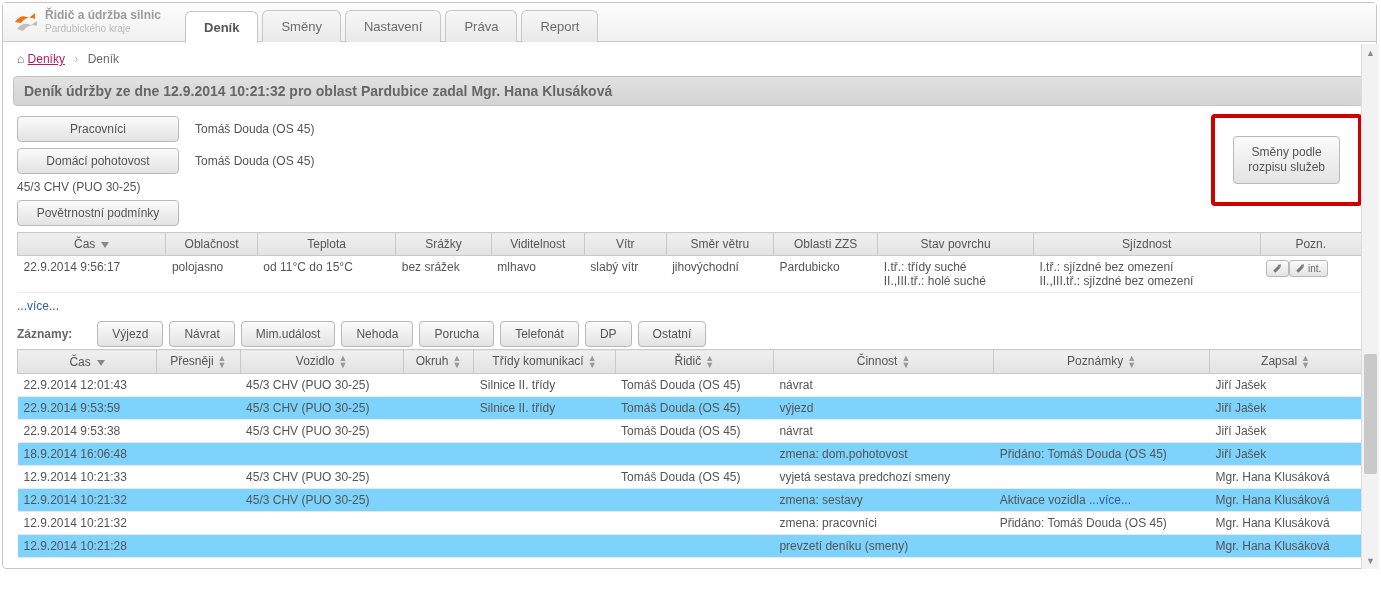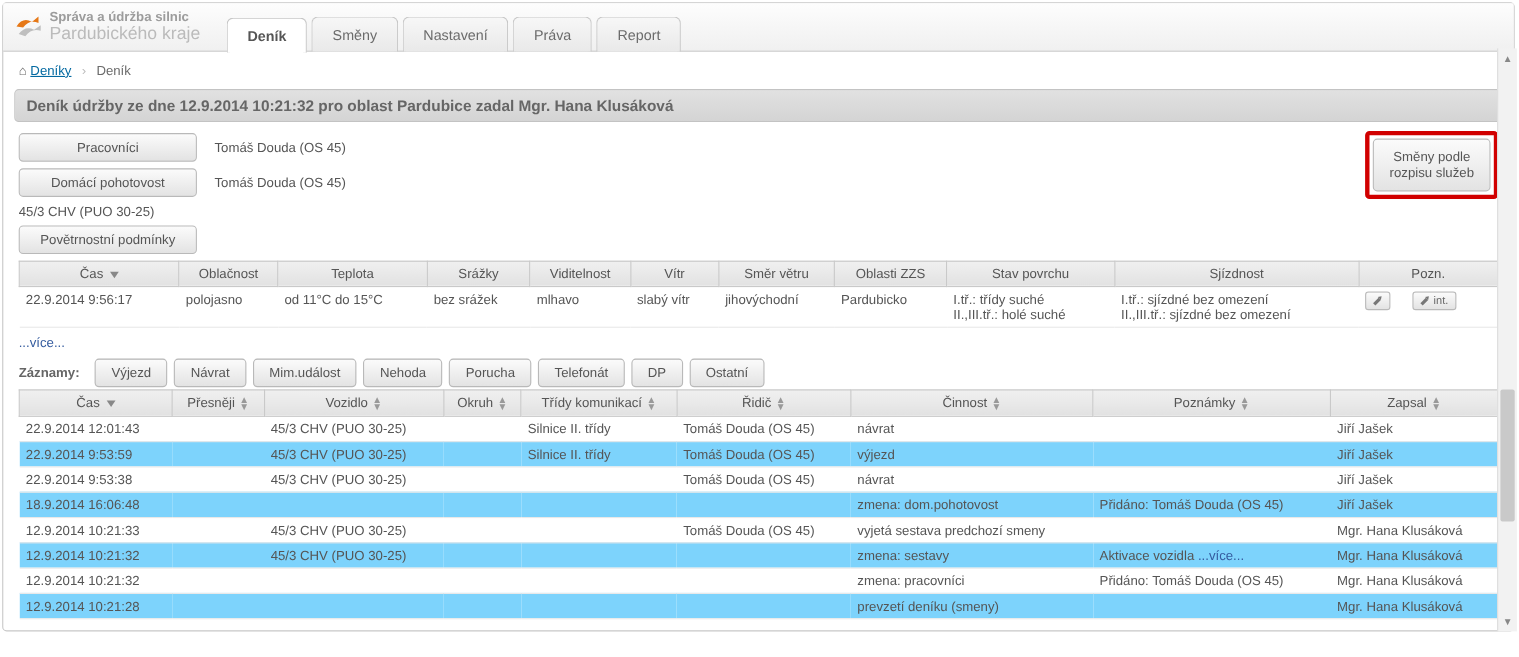--- a/index.html
+++ b/index.html
@@ -2,48 +2,48 @@
 <html><head>
 <meta charset="utf-8">
 <style>
 html,body{margin:0;padding:0;font-family:Verdana,Arial,sans-serif;font-size:12px;color:#555;background:#fff}
 .app{border:1px solid #c7c7c7;border-radius:4px;margin:2px;width:1375px;box-sizing:border-box}
 .hdr{display:flex;align-items:flex-end;border-bottom:1px solid #c7c7c7;padding:0 0 0 6px;background:linear-gradient(#fdfdfd,#f0f0f0)}
 .logo{display:flex;align-items:center;padding:6px 24px 6px 4px;color:#888}
 .logo svg{margin-right:6px}
 .logo .lt{line-height:1.1}
 .logo .lt b{color:#9c9c9c;font-size:12px}
-.logo .lt small{color:#bbb;font-size:16px}
+.logo .lt small{color:#bbb;font-size:10px}
 .tabs{display:flex;align-items:flex-end;margin-bottom:-1px}
 .tab{padding:8px 18px;border:1px solid #c7c7c7;border-bottom:none;border-top-left-radius:6px;border-top-right-radius:6px;background:linear-gradient(#f7f7f7,#e9e9e9);margin-right:4px;color:#6b6b6b;cursor:pointer;font-size:13px}
 .tab.active{background:#fff;font-weight:bold;color:#555;position:relative;top:1px}
 .crumbs{padding:10px 14px;color:#6b6b6b}
-.crumbs a{color:#0369a1;text-decoration:underline;cursor:pointer}
+.crumbs a{color:#be185d;text-decoration:underline;cursor:pointer}
 .crumbs .sep{margin:0 6px;color:#bbb}
 .titlebar{display:flex;align-items:center;justify-content:space-between;background:linear-gradient(#e1e1e1,#d4d4d4);border:1px solid #c3c3c3;border-radius:4px;margin:0 10px;padding:6px 10px}
 .titlebar h2{margin:0;font-size:14px;font-weight:bold;color:#666}
 .tb-btns{display:flex;gap:6px}
 .btn{background:linear-gradient(#fbfbfb,#e3e3e3);border:1px solid #b9b9b9;border-radius:4px;padding:5px 14px;color:#555;font-size:12px;cursor:pointer;white-space:nowrap;text-align:center}
 .content{padding:10px 14px}
 .row{display:flex;align-items:center;margin-bottom:6px}
 .row .btn.lbl{width:160px;padding:5px 0;text-align:center;margin-right:16px}
 .row .val{color:#555}
 .weather-btn{margin-top:2px;}
-.smbtn-wrap{border:4px solid #d10000;border-radius:4px;padding:3px;margin-top:-2px}
+.smbtn-wrap{border:4px solid #d10000;border-radius:4px;padding:18px;margin-top:-2px}
 .smbtn{background:linear-gradient(#fbfbfb,#e3e3e3);border:1px solid #b9b9b9;border-radius:4px;padding:8px 14px;text-align:center;cursor:pointer;font-size:12px;color:#555;line-height:1.25}
 .flexTop{display:flex;justify-content:center;align-items:flex-start}
 table{border-collapse:collapse;width:100%;font-size:12px}
 th{background:linear-gradient(#f0f0f0,#e2e2e2);border:1px solid #c9c9c9;padding:4px 6px;font-weight:normal;color:#555;white-space:nowrap}
 td{border-bottom:1px solid #e9e9e9;padding:4px 6px;vertical-align:top;white-space:nowrap}
 .tri-down{display:inline-block;width:0;height:0;border-left:4px solid transparent;border-right:4px solid transparent;border-top:6px solid #888;margin-left:6px;vertical-align:middle}
 .updown{display:inline-block;font-size:9px;line-height:7px;color:#999;margin-left:4px;vertical-align:middle}
 .more{color:#355c9f;cursor:pointer;}
-.edit-btns{display:flex;gap:20px}
+.edit-btns{display:flex;gap:0}
 .mini{background:linear-gradient(#fbfbfb,#e3e3e3);border:1px solid #b9b9b9;border-radius:3px;padding:2px 6px;font-size:10px;color:#666;cursor:pointer;display:flex;align-items:center;gap:3px}
-.record-h{display:flex;align-items:center;gap:8px;margin:14px 0 8px 0}
+.record-h{display:flex;align-items:center;gap:19px;margin:14px 0 8px 0}
 .record-h b{color:#666;margin-right:6px}
 tr.zebra td{background:#7dd3fc}
 .scrollbar{position:absolute;right:2px;top:44px;bottom:2px;width:17px;background:#f2f2f2;border-left:1px solid #ddd}
 .scrollbar .thumb{position:absolute;left:2px;right:2px;top:310px;height:120px;background:#c9c9c9;border-radius:2px}
 .scrollbar .arr{position:absolute;left:0;right:0;height:17px;display:flex;align-items:center;justify-content:center;color:#888;font-size:9px}
 .scrollbar .arr.top{top:0}
 .scrollbar .arr.bot{bottom:0}
 .rel{position:relative}
 .pencil{display:inline-block;width:9px;height:9px;transform:rotate(-45deg)}
 .pencil::before{content:"";position:absolute;left:0;top:3px;width:7px;height:3px;background:#777}
@@ -52,21 +52,21 @@
 </head>
 <body class="rel">
 
 <div class="app">
   <div class="hdr">
     <div class="logo">
       <svg width="26" height="26" viewBox="0 0 26 26">
           <path d="M2 13 Q8 4 16 9 L22 4 L22 10 Q14 6 8 14 Z" fill="#e67817"></path>
           <path d="M4 20 Q10 12 18 16 L24 12 L24 17 Q16 14 10 22 Z" fill="#bfbfbf"></path>
         </svg>
-      <div class="lt"><b>Správa a údržba silnic</b><br><small>Pardubického kraje</small></div>
+      <div class="lt"><b>Řidič a údržba silnic</b><br><small>Pardubického kraje</small></div>
     </div>
     <div class="tabs" id="tabs">
         <div class="tab active">Deník</div>
         <div class="tab">Směny</div>
         <div class="tab">Nastavení</div>
         <div class="tab">Práva</div>
         <div class="tab">Report</div>
       </div>
   </div>
 

